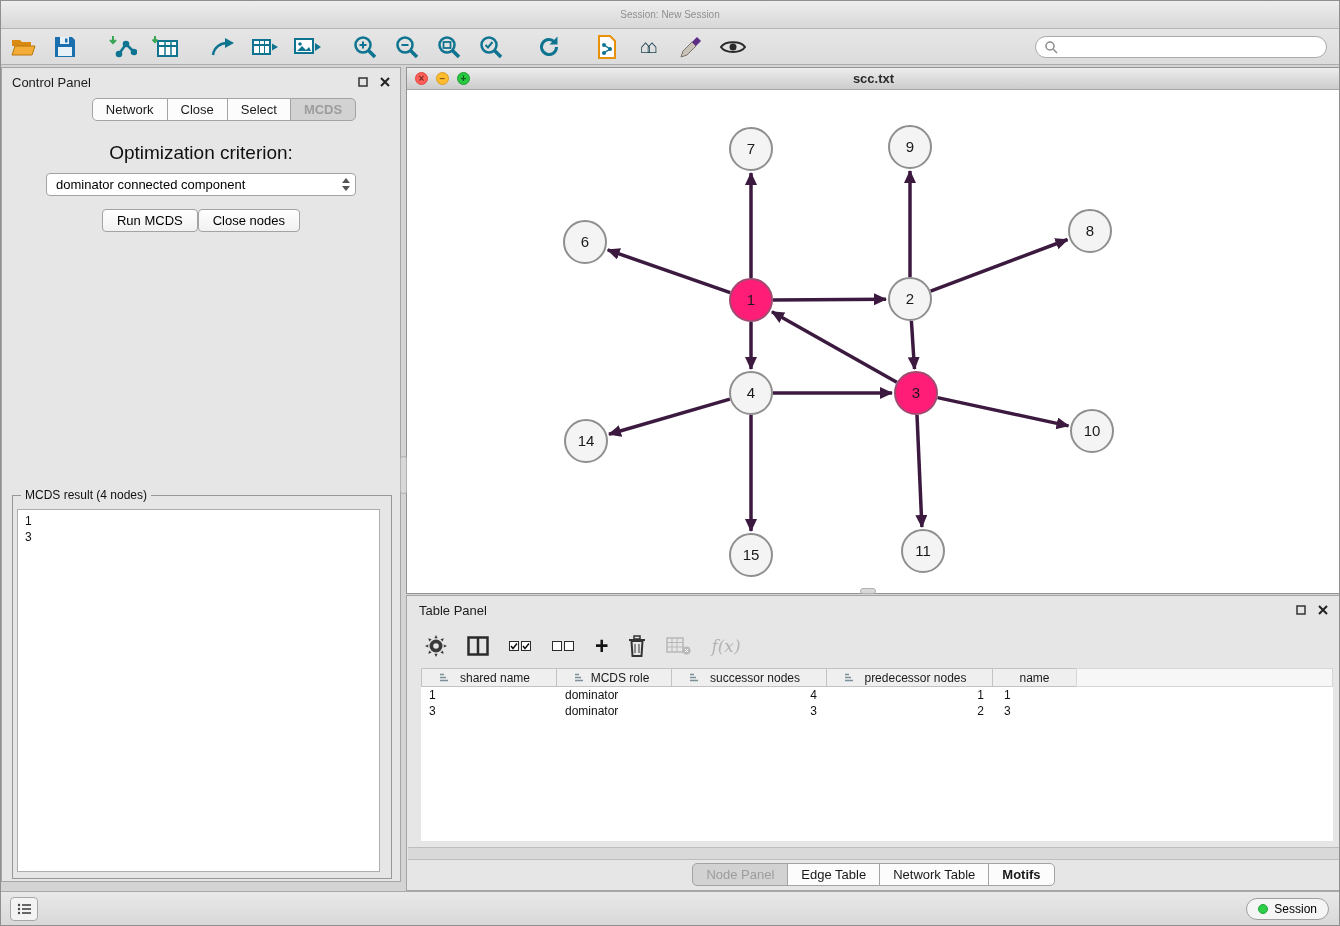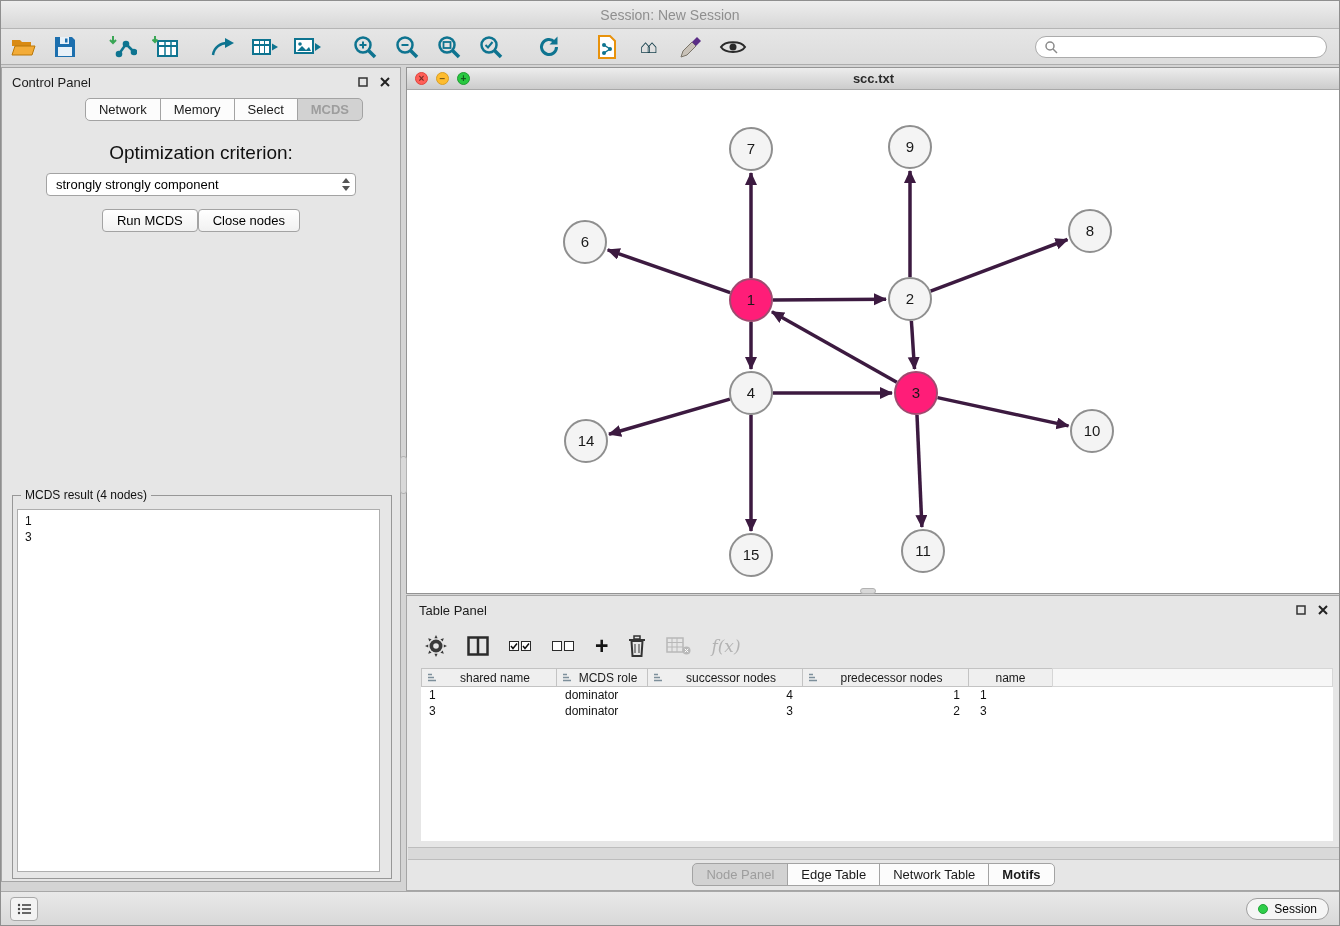--- a/index.html
+++ b/index.html
@@ -2,21 +2,21 @@
 <html><head>
 <meta charset="utf-8">
 <style>
   * { margin:0; padding:0; box-sizing:border-box; }
   body { font-family:"Liberation Sans", sans-serif; background:#9a9a9a; }
   #app { position:relative; width:1340px; height:926px; background:#d4d4d4; overflow:hidden; border:1px solid #8f8f8f; }
 
   
   .titlebar { position:absolute; top:0; left:0; right:0; height:28px;
     background:linear-gradient(#eeeeee,#d7d7d7); border-bottom:1px solid #b5b5b5;
-    text-align:center; line-height:28px; font-size:14px; color:#8f8f8f; }
+    text-align:center; line-height:28px; font-size:10px; color:#8f8f8f; }
 
   
   .toolbar { position:absolute; top:28px; left:0; right:0; height:36px;
     background:linear-gradient(#e6e6e6,#dcdcdc); border-bottom:1px solid #adadad;
     display:flex; align-items:center; }
   .tb-icon { width:32px; height:30px; display:flex; align-items:center; justify-content:center; cursor:pointer; }
   .gap-s { margin-left:6px; } .gap-m { margin-left:26px; } .gap-i { margin-left:10px; }
   .houses { font-size:19px; font-weight:bold; color:#17414d; letter-spacing:-5px; line-height:20px; padding-right:5px; }
   .searchbox { margin-left:auto; margin-right:12px; width:292px; height:22px; background:#fff;
     border:1px solid #ababab; border-radius:12px; display:flex; align-items:center; padding:0 8px; }
@@ -70,29 +70,29 @@
   
   .table-panel { position:absolute; left:405px; top:594px; width:935px; height:296px;
     background:#e6e6e6; border:1px solid #a5a5a5; }
   .tp-toolbar { height:44px; display:flex; align-items:center; padding-left:18px; gap:20px; }
   .tp-toolbar .tb-icon { width:auto; }
   .plus-glyph { font-size:23px; font-weight:bold; color:#141414; line-height:20px; }
   .fx { font-family:"DejaVu Serif",serif; font-style:italic; font-size:17px; color:#b3b3b3; }
   .table-wrap { margin-left:14px; width:912px; }
   .thead { display:flex; height:19px; }
   .th { background:#efefef; border:1px solid #c3c3c3; margin-left:-1px; display:flex; align-items:center;
-    font-size:12px; padding:0 4px; cursor:pointer; }
+    font-size:12px; padding:0 16px; cursor:pointer; }
   .th:first-child { margin-left:0; }
   .th-label { flex:1; text-align:center; color:#1a1a1a; }
   .th-fill { background:#f7f7f7; border:1px solid #d6d6d6; margin-left:-1px; }
   .tbody { background:#fff; width:912px; height:154px; }
   .tr { display:flex; height:16px; align-items:center; }
   .td { font-size:12px; padding:0 8px; color:#111; display:flex; align-items:center; height:16px; }
   .td.num { justify-content:flex-end; padding-right:12px; }
-  .c0 { width:136px; } .c1 { width:92px; } .c2 { width:156px; } .c3 { width:167px; } .c4 { width:85px; } .c5 { flex:1; }
+  .c0 { width:136px; } .c1 { width:116px; } .c2 { width:156px; } .c3 { width:167px; } .c4 { width:85px; } .c5 { flex:1; }
   .h-strip { position:absolute; left:1px; right:1px; bottom:30px; height:13px; background:#d9d9d9;
     border-top:1px solid #bdbdbd; border-bottom:1px solid #bdbdbd; }
   .tp-tabs { position:absolute; bottom:4px; left:0; right:0; display:flex; justify-content:center; }
 
   
   .statusbar { position:absolute; left:0; right:0; bottom:0; height:34px;
     background:linear-gradient(#e9e9e9,#d8d8d8); border-top:1px solid #a8a8a8; }
   .status-left-button { position:absolute; left:9px; top:5px; width:28px; height:24px; background:#f3f3f3;
     border:1px solid #a8a8a8; border-radius:4px; display:flex; align-items:center; justify-content:center; cursor:pointer; }
   .memory-button { position:absolute; right:10px; top:6px; height:22px; padding:0 11px; background:#f5f5f5;
@@ -255,29 +255,29 @@
         <span>
           <svg width="10" height="10">
               <path d="M1 1l8 8M9 1l-8 8" stroke="#222" stroke-width="2"></path>
             </svg>
         </span>
       </span>
     </div>
 
     <div class="cp-tabs">
       <div class="tab">Network</div>
-      <div class="tab">Memory</div>
+      <div class="tab">Close</div>
       <div class="tab">Select</div>
       <div class="tab selected">MCDS</div>
     </div>
 
     <div class="opt-label">Optimization criterion:</div>
 
     <div class="dropdown">
-      <span>strongly strongly component</span>
+      <span>dominator connected component</span>
       <span class="stepper">
           <i class="up"></i>
           <i class="down"></i>
         </span>
     </div>
 
     <div class="btn-row">
       <button>Run MCDS</button>
       <button>Close nodes</button>
     </div>

